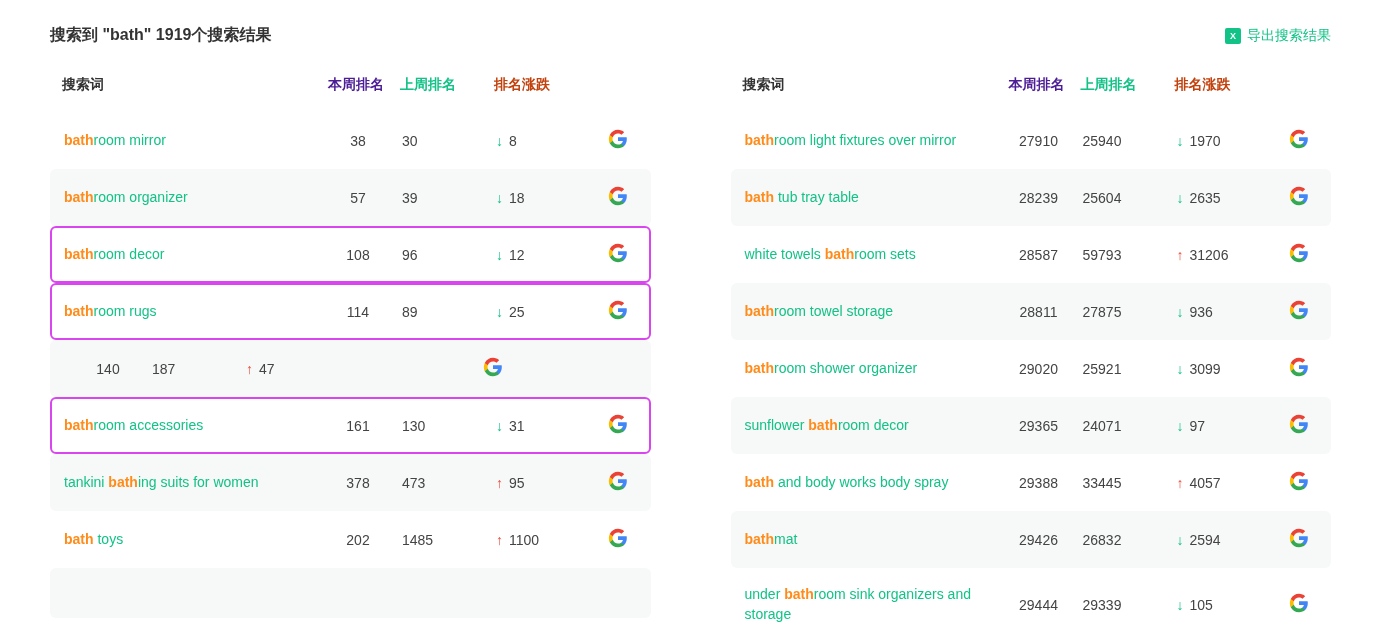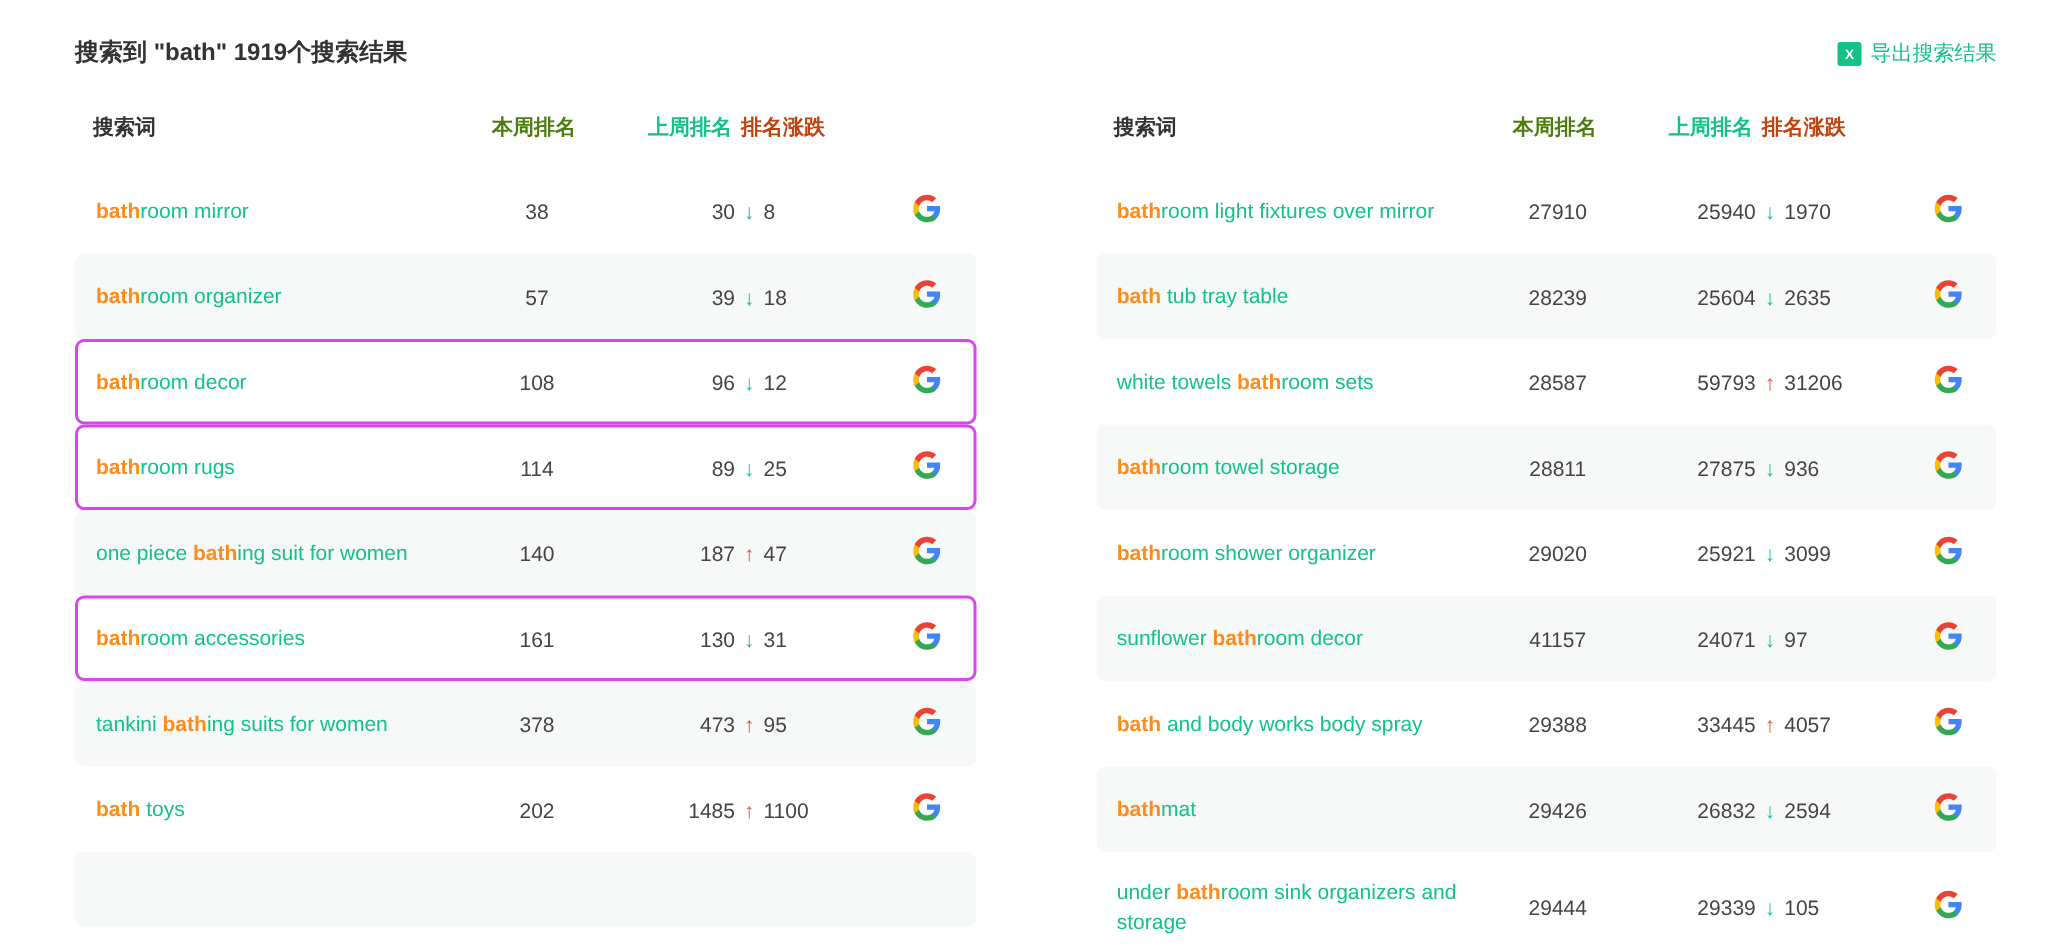--- a/index.html
+++ b/index.html
@@ -66,22 +66,22 @@
       display: flex;
       padding: 0 12px 18px 12px;
       font-weight: bold;
     }
 
     .th, .td {
       flex-shrink: 0;
     }
 
     .col-term { width: 250px; color: #333; }
-    .col-thisweek { width: 88px; text-align: center; color: #4d7c0f; }
-    .col-lastweek { width: 88px; text-align: right; color: #12c286; }
+    .col-thisweek { width: 88px; text-align: center; color: #4c1d95; }
+    .col-lastweek { width: 88px; text-align: left; color: #12c286; }
     .col-change { width: 110px; color: #c2410c; padding-left: 6px; }
     .col-google { flex: 1; text-align: center; }
 
     .thead .col-term { color: #333; }
 
     .row {
       display: flex;
       align-items: center;
       padding: 15px 12px;
       border-radius: 6px;
@@ -219,21 +219,20 @@
             <span>25</span>
           </div>
           <div class="td col-google"><svg class="google-icon" viewBox="0 0 48 48">
     <path fill="#4285F4" d="M45.1 24.5c0-1.6-.1-3.1-.4-4.5H24v8.5h11.8c-.5 2.8-2.1 5.1-4.4 6.7v5.5h7.1c4.2-3.9 6.6-9.6 6.6-16.2z"></path>
     <path fill="#34A853" d="M24 46c6 0 11-2 14.6-5.3l-7.1-5.5c-2 1.3-4.5 2.1-7.5 2.1-5.8 0-10.7-3.9-12.4-9.1H4.3v5.7C7.9 41 15.4 46 24 46z"></path>
     <path fill="#FBBC05" d="M11.6 28.2c-.4-1.3-.7-2.7-.7-4.2s.2-2.9.7-4.2v-5.7H4.3C2.8 17.1 2 20.5 2 24s.8 6.9 2.3 9.9l7.3-5.7z"></path>
     <path fill="#EA4335" d="M24 10.7c3.2 0 6.1 1.1 8.4 3.3l6.3-6.3C34.9 4.1 30 2 24 2 15.4 2 7.9 7 4.3 14.1l7.3 5.7c1.7-5.2 6.6-9.1 12.4-9.1z"></path>
   </svg></div>
         </div>
         <div class="row alt">
-          <div class="td col-term term">one piece <b>bath</b>ing suit for women</div>
           <div class="td col-thisweek rank">140</div>
           <div class="td col-lastweek rank">187</div>
           <div class="td col-change change">
             <span class="arrow-up"></span>
             <span>47</span>
           </div>
           <div class="td col-google"><svg class="google-icon" viewBox="0 0 48 48">
     <path fill="#4285F4" d="M45.1 24.5c0-1.6-.1-3.1-.4-4.5H24v8.5h11.8c-.5 2.8-2.1 5.1-4.4 6.7v5.5h7.1c4.2-3.9 6.6-9.6 6.6-16.2z"></path>
     <path fill="#34A853" d="M24 46c6 0 11-2 14.6-5.3l-7.1-5.5c-2 1.3-4.5 2.1-7.5 2.1-5.8 0-10.7-3.9-12.4-9.1H4.3v5.7C7.9 41 15.4 46 24 46z"></path>
     <path fill="#FBBC05" d="M11.6 28.2c-.4-1.3-.7-2.7-.7-4.2s.2-2.9.7-4.2v-5.7H4.3C2.8 17.1 2 20.5 2 24s.8 6.9 2.3 9.9l7.3-5.7z"></path>
@@ -368,21 +367,21 @@
           </div>
           <div class="td col-google"><svg class="google-icon" viewBox="0 0 48 48">
     <path fill="#4285F4" d="M45.1 24.5c0-1.6-.1-3.1-.4-4.5H24v8.5h11.8c-.5 2.8-2.1 5.1-4.4 6.7v5.5h7.1c4.2-3.9 6.6-9.6 6.6-16.2z"></path>
     <path fill="#34A853" d="M24 46c6 0 11-2 14.6-5.3l-7.1-5.5c-2 1.3-4.5 2.1-7.5 2.1-5.8 0-10.7-3.9-12.4-9.1H4.3v5.7C7.9 41 15.4 46 24 46z"></path>
     <path fill="#FBBC05" d="M11.6 28.2c-.4-1.3-.7-2.7-.7-4.2s.2-2.9.7-4.2v-5.7H4.3C2.8 17.1 2 20.5 2 24s.8 6.9 2.3 9.9l7.3-5.7z"></path>
     <path fill="#EA4335" d="M24 10.7c3.2 0 6.1 1.1 8.4 3.3l6.3-6.3C34.9 4.1 30 2 24 2 15.4 2 7.9 7 4.3 14.1l7.3 5.7c1.7-5.2 6.6-9.1 12.4-9.1z"></path>
   </svg></div>
         </div>
         <div class="row alt">
           <div class="td col-term term">sunflower <b>bath</b>room decor</div>
-          <div class="td col-thisweek rank">41157</div>
+          <div class="td col-thisweek rank">29365</div>
           <div class="td col-lastweek rank">24071</div>
           <div class="td col-change change">
             <span class="arrow-down"></span>
             <span>97</span>
           </div>
           <div class="td col-google"><svg class="google-icon" viewBox="0 0 48 48">
     <path fill="#4285F4" d="M45.1 24.5c0-1.6-.1-3.1-.4-4.5H24v8.5h11.8c-.5 2.8-2.1 5.1-4.4 6.7v5.5h7.1c4.2-3.9 6.6-9.6 6.6-16.2z"></path>
     <path fill="#34A853" d="M24 46c6 0 11-2 14.6-5.3l-7.1-5.5c-2 1.3-4.5 2.1-7.5 2.1-5.8 0-10.7-3.9-12.4-9.1H4.3v5.7C7.9 41 15.4 46 24 46z"></path>
     <path fill="#FBBC05" d="M11.6 28.2c-.4-1.3-.7-2.7-.7-4.2s.2-2.9.7-4.2v-5.7H4.3C2.8 17.1 2 20.5 2 24s.8 6.9 2.3 9.9l7.3-5.7z"></path>
     <path fill="#EA4335" d="M24 10.7c3.2 0 6.1 1.1 8.4 3.3l6.3-6.3C34.9 4.1 30 2 24 2 15.4 2 7.9 7 4.3 14.1l7.3 5.7c1.7-5.2 6.6-9.1 12.4-9.1z"></path>

